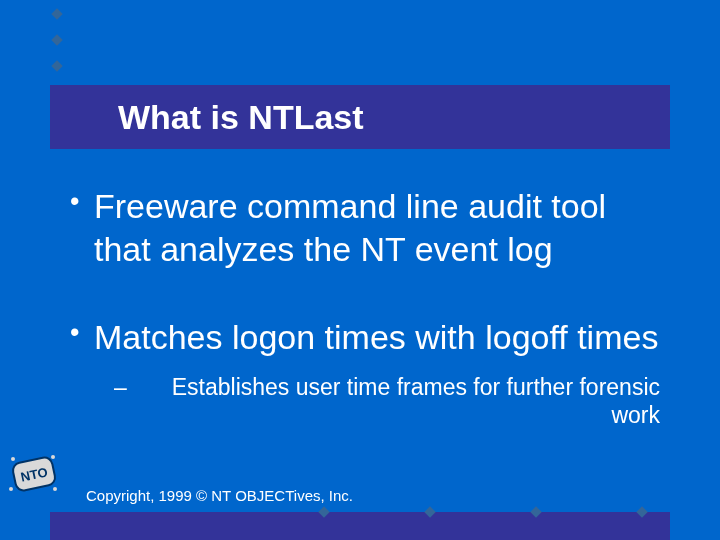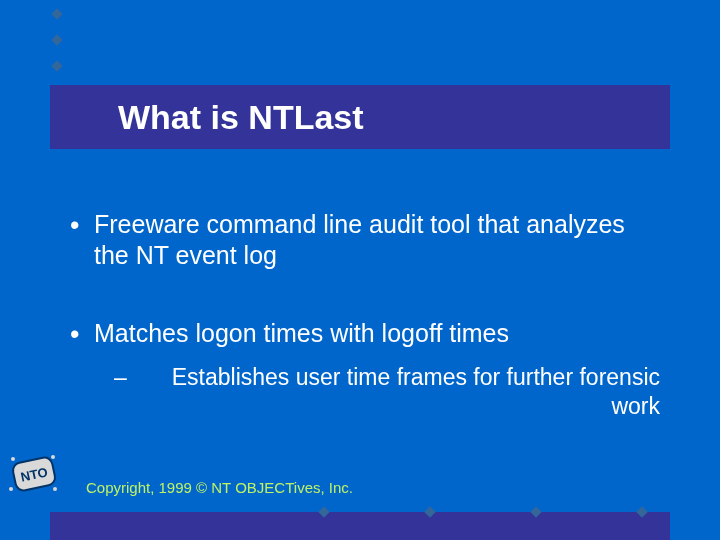--- a/index.html
+++ b/index.html
@@ -47,26 +47,25 @@
     font-family: Arial, Helvetica, sans-serif;
   }
   .content {
     position: absolute;
     left: 70px;
     top: 185px;
     width: 590px;
     color: #ffffff;
   }
   .bullet-l1 {
-    font-size: 25px;
+    font-size: 34px;
     line-height: 1.25;
     margin-bottom: 46px;
     padding-left: 24px;
     position: relative;
-    margin-top: 24px;
   }
   .bullet-l1::before {
     content: "•";
     position: absolute;
     left: 0;
     top: 0;
     font-size: 27px;
   }
   .bullet-l2 {
     font-size: 23px;
@@ -86,23 +85,23 @@
   .group2 { margin-top: 32px; }
   .logo {
     position: absolute;
     left: 6px;
     bottom: 44px;
   }
   .logo svg { display: block; }
   .copyright {
     position: absolute;
     left: 86px;
-    bottom: 44px;
+    bottom: 36px;
     font-size: 15px;
-    color: #bef264;
+    color: #ffffff;
   }
   .bottom-bar {
     position: absolute;
     left: 50px;
     bottom: 0;
     width: 620px;
     height: 28px;
     background: #333399;
   }
   .deco-bottom {

